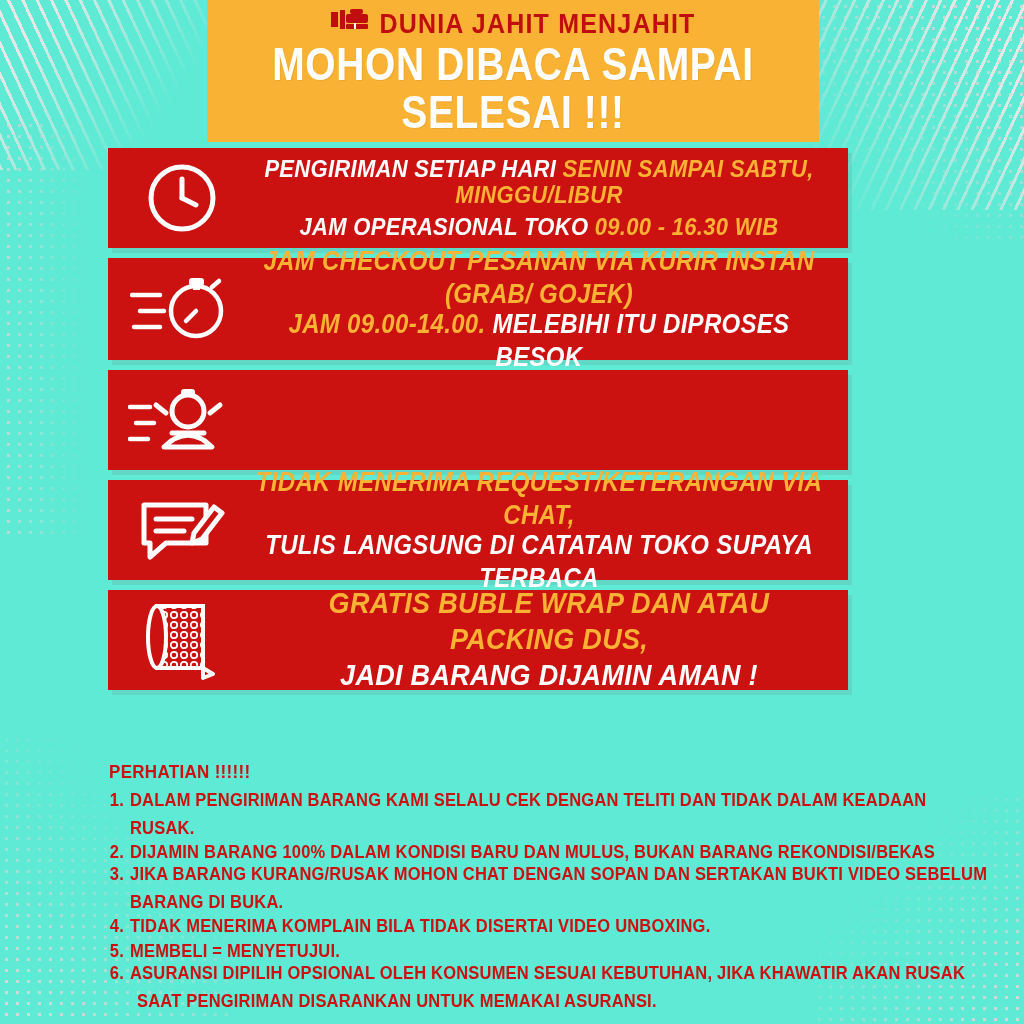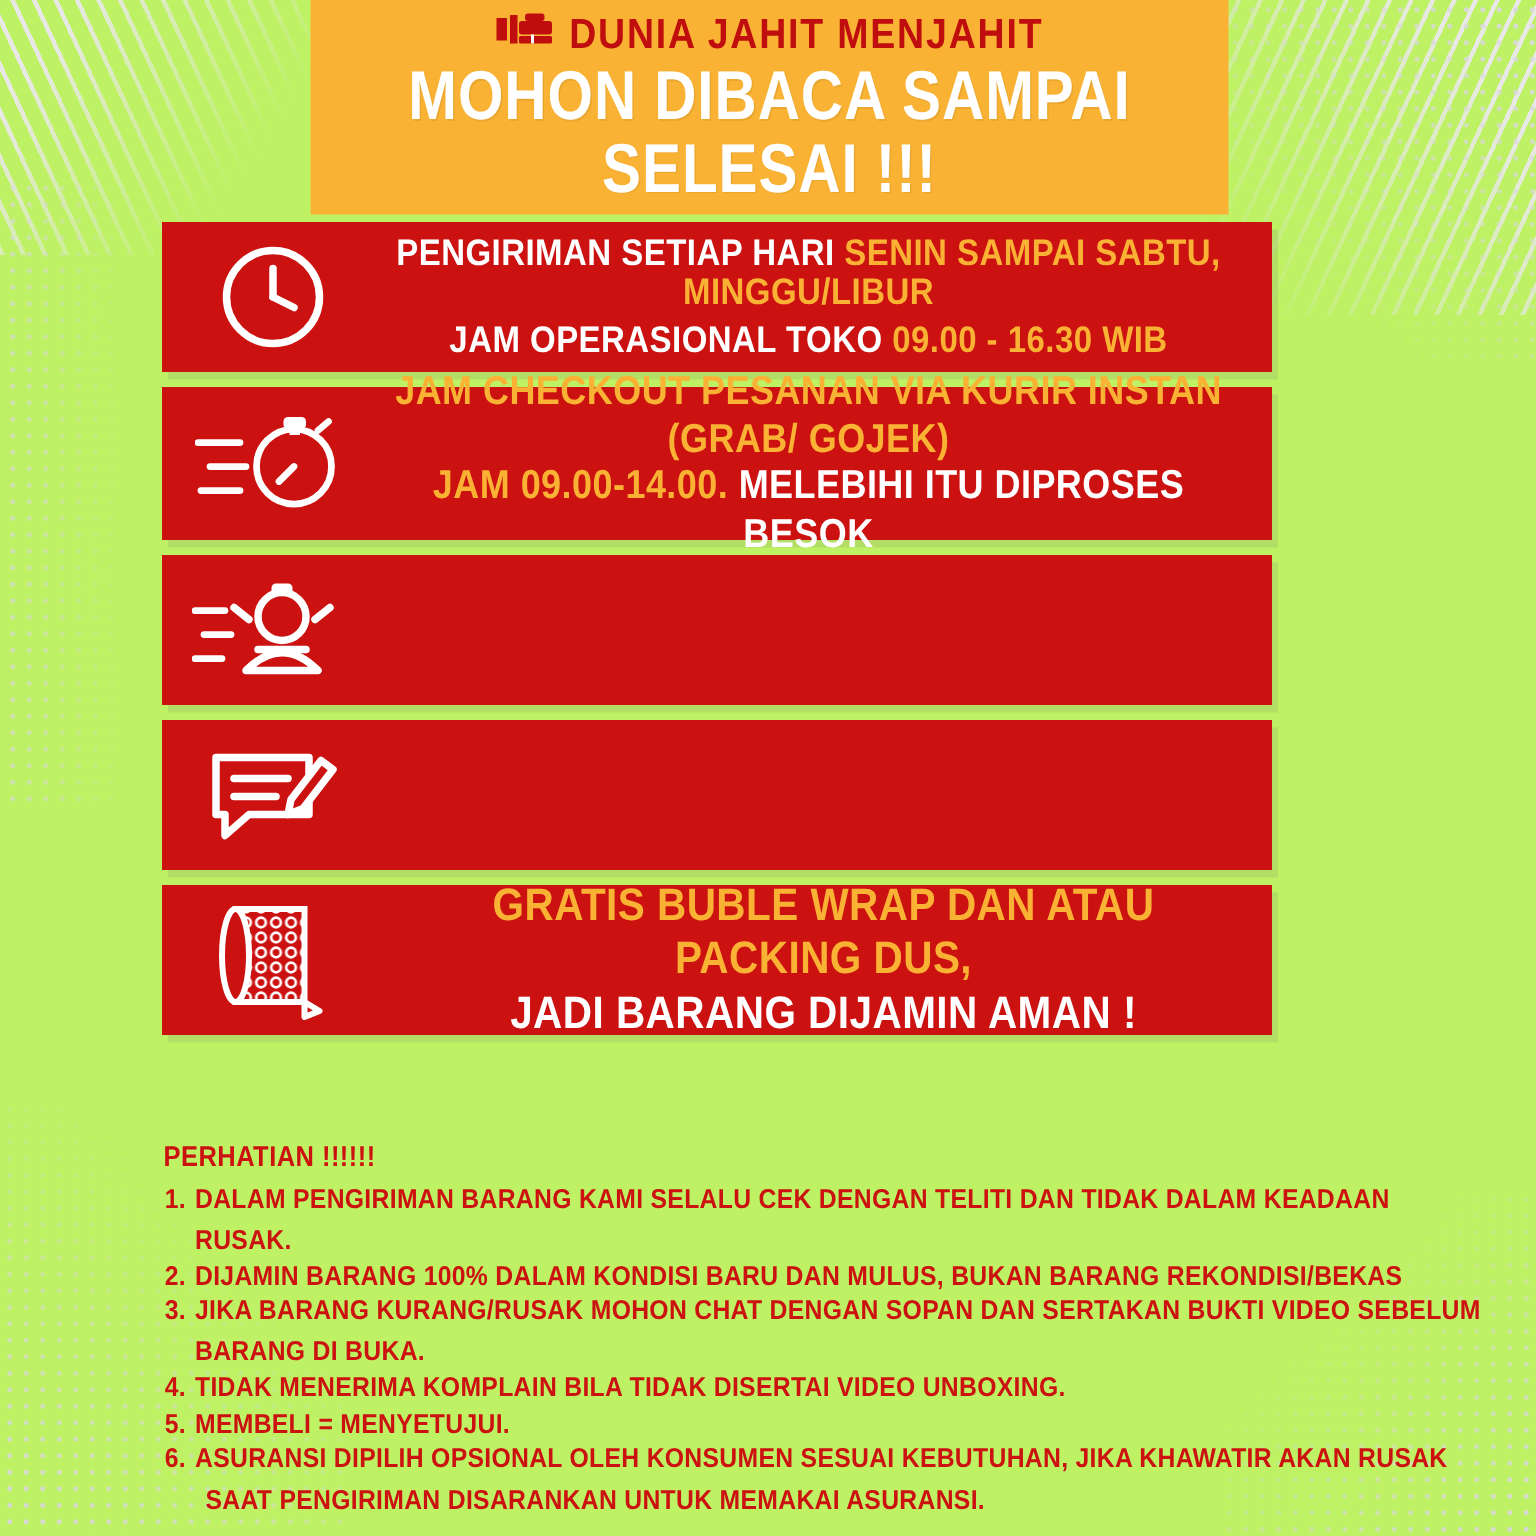--- a/index.html
+++ b/index.html
@@ -5,21 +5,21 @@
   * { box-sizing: border-box; margin: 0; padding: 0; }
   html, body {
     width: 1024px; height: 1024px;
     background: #f7f7f5;
     font-family: "Liberation Sans", sans-serif;
     overflow: hidden;
   }
   #page {
     position: relative;
     width: 1024px; height: 1024px;
-    background: #bef264;
+    background: #5eead4;
     overflow: hidden;
   }
   
   .dots {
     position: absolute;
     background-image: radial-gradient(#d9d9d7 1.6px, transparent 1.7px);
     background-size: 11px 11px;
     pointer-events: none;
   }
   .dots.tr { top: -10px; right: -10px; width: 260px; height: 250px;
@@ -68,21 +68,21 @@
   .brand-icon { display: block; }
   .header-title {
     color: #ffffff; font-weight: bold; font-size: 39px;
     letter-spacing: 0.6px; line-height: 1.05;
     transform: scaleY(1.18);
     margin-top: 10px;
     text-shadow: 1px 1px 0 rgba(0,0,0,0.06);
   }
 
   
-  .rows { position: absolute; top: 148px; left: 108px; width: 740px; }
+  .rows { position: absolute; top: 148px; left: 108px; width: 740px; font-style: italic; }
   .row {
     position: relative;
     background: #cc1111;
     margin-bottom: 10px;
     display: flex;
     align-items: center;
     padding: 10px 18px 10px 8px;
     box-shadow: 4px 5px 0 rgba(120,120,120,0.16);
   }
   .row .icon-wrap {
@@ -213,20 +213,24 @@
 
     <div class="row r4">
       <div class="icon-wrap">
         <svg width="92" height="74" viewBox="0 0 92 74" aria-hidden="true">
           <path d="M8 12 H70 V50 H30 L14 64 V50 H8 Z" fill="none" stroke="#ffffff" stroke-width="5" stroke-linejoin="round"></path>
           <line x1="20" y1="26" x2="56" y2="26" stroke="#ffffff" stroke-width="5" stroke-linecap="round"></line>
           <line x1="20" y1="38" x2="48" y2="38" stroke="#ffffff" stroke-width="5" stroke-linecap="round"></line>
           <path d="M58 40 L78 14 L86 20 L66 46 L56 50 Z" fill="#cc1111" stroke="#ffffff" stroke-width="5" stroke-linejoin="round"></path>
         </svg>
       </div>
+      <div class="txt">
+        <span class="line big amber">TIDAK MENERIMA REQUEST/KETERANGAN VIA CHAT,</span>
+        <span class="line big l-sp">TULIS LANGSUNG DI CATATAN TOKO SUPAYA TERBACA</span>
+      </div>
     </div>
 
     <div class="row r5">
       <div class="icon-wrap">
         <svg width="86" height="80" viewBox="0 0 86 80" aria-hidden="true">
           <defs>
             <pattern id="bub" width="10" height="10" patternUnits="userSpaceOnUse">
               <circle cx="5" cy="5" r="3.2" fill="none" stroke="#ffffff" stroke-width="1.8"></circle>
             </pattern>
           </defs>

